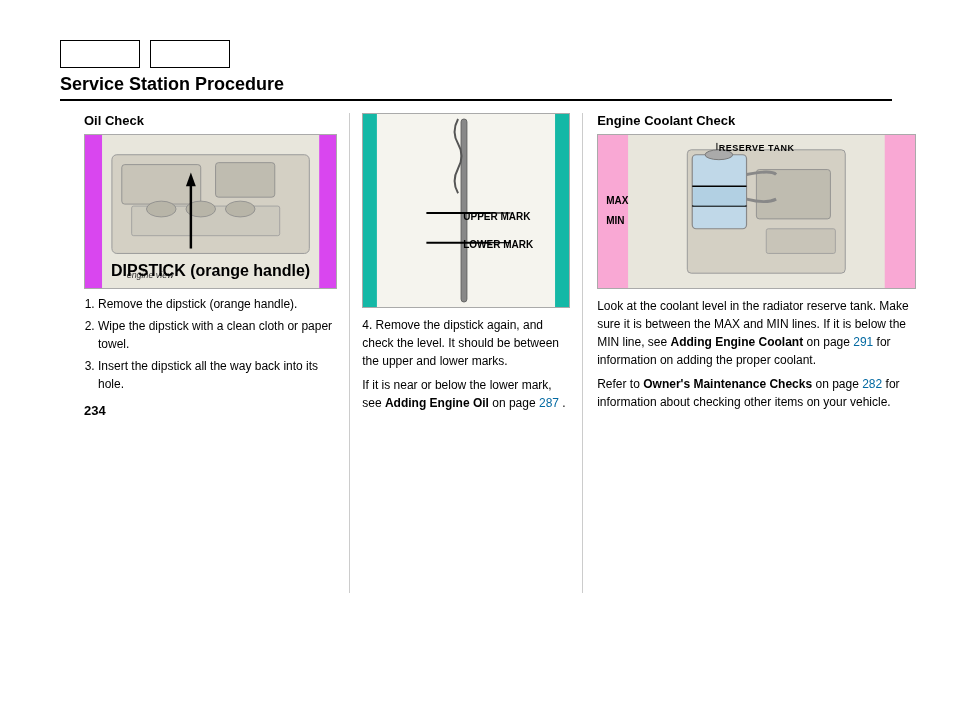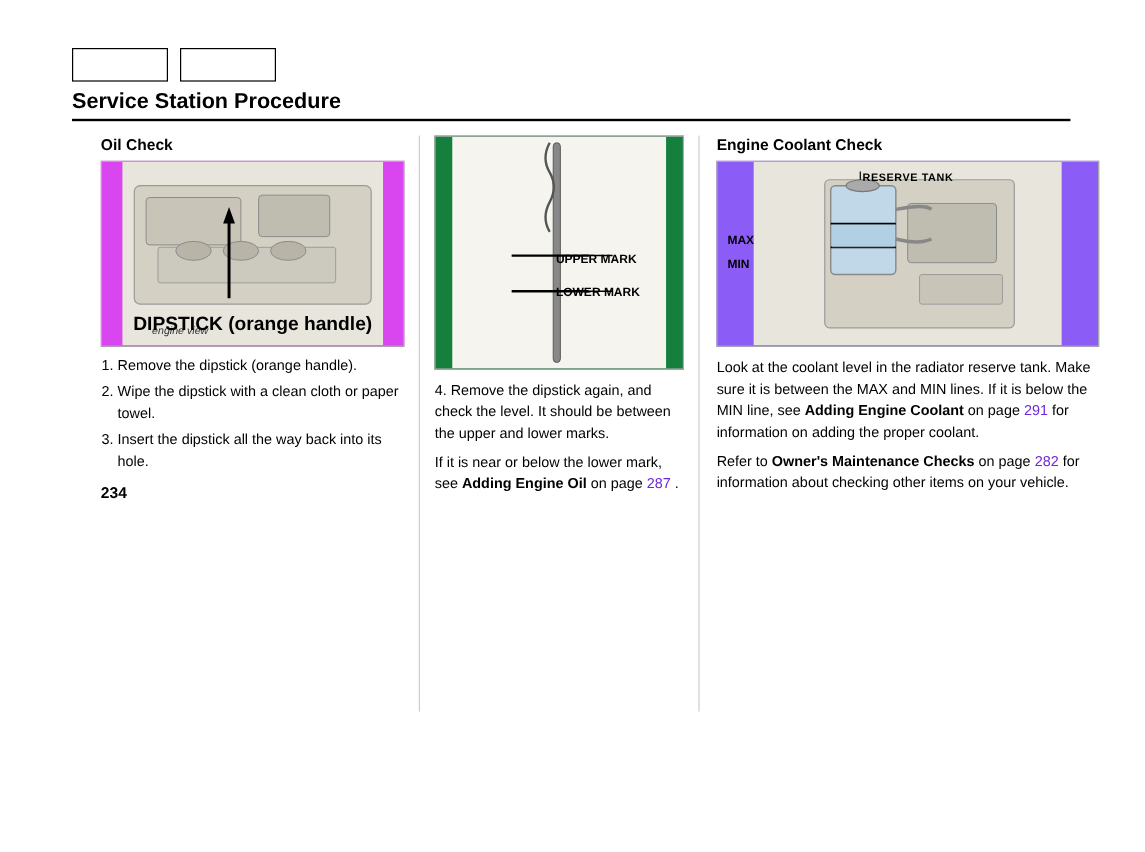--- a/index.html
+++ b/index.html
@@ -126,32 +126,32 @@
       font-size: 16px;
       font-weight: bold;
       white-space: nowrap;
     }
 
     
     .dipstick-image-box {
       width: 100%;
       height: 195px;
       border: 1px solid #aaa;
-      background: #15803d;
+      background: #14b8a6;
       position: relative;
       margin-bottom: 8px;
       overflow: hidden;
     }
 
     
     .coolant-image-box {
       width: 100%;
       height: 155px;
       border: 1px solid #aaa;
-      background: #8b5cf6;
+      background: #f9a8d4;
       position: relative;
       margin-bottom: 8px;
       overflow: hidden;
     }
 
     .reserve-tank-label {
       position: absolute;
       top: 8px;
       left: 50%;
       transform: translateX(-50%);
@@ -184,21 +184,21 @@
     }
     .body-text ol {
       margin-left: 14px;
       margin-bottom: 6px;
     }
     .body-text ol li {
       margin-bottom: 4px;
     }
 
     .link-text {
-      color: #6d28d9;
+      color: #0369a1;
     }
     .bold-text {
       font-weight: bold;
     }
 
     .page-number {
       font-size: 13px;
       font-weight: bold;
       margin-top: 8px;
     }

